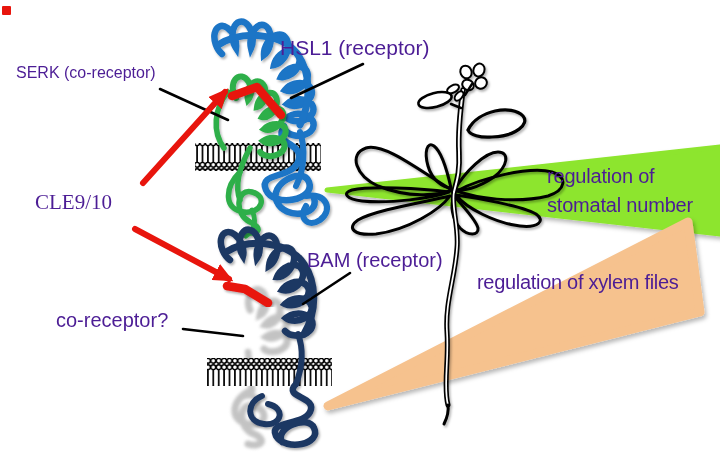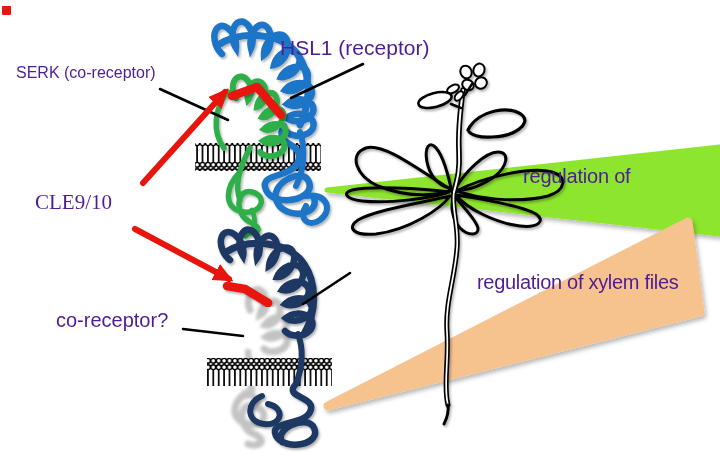--- a/index.html
+++ b/index.html
@@ -5,21 +5,21 @@
   html,body{margin:0;padding:0;background:#fff;}
   #canvas{position:relative;width:720px;height:458px;background:#fff;overflow:hidden;
           font-family:"Liberation Sans",sans-serif;}
   #scene{position:absolute;left:0;top:0;}
   .lbl{position:absolute;color:#4c1d95;white-space:nowrap;line-height:1.18;}
   .lbl-serk{left:16px;top:64px;font-size:16px;}
   .lbl-hsl1{left:280px;top:36px;font-size:21px;}
   .lbl-cle{left:35px;top:187px;font-size:21px;line-height:31px;font-family:Liberation Serif, serif;}
   .lbl-corec{left:56px;top:309px;font-size:20px;}
   .lbl-bam{left:307px;top:249px;font-size:20px;}
-  .lbl-stomatal{left:523px;top:162px;font-size:20px;line-height:29px;letter-spacing:-0.2px;}
+  .lbl-stomatal{left:547px;top:162px;font-size:20px;line-height:29px;letter-spacing:-0.2px;}
   .lbl-xylem{left:477px;top:271px;font-size:20px;letter-spacing:-0.3px;}
 </style>
 </head>
 <body>
 
 <div id="canvas">
 
   <svg id="scene" width="720" height="458" viewBox="0 0 720 458">
     <defs>
       <filter id="shadow" x="-20%" y="-20%" width="140%" height="140%">
@@ -152,20 +152,22 @@
   <div class="lbl lbl-serk">SERK (co-receptor)</div>
 
   <div class="lbl lbl-hsl1">HSL1 (receptor)</div>
 
   <div class="lbl lbl-cle">
     <div>CLE9/10</div>
   </div>
 
   <div class="lbl lbl-corec">co-receptor?</div>
 
+  <div class="lbl lbl-bam">BAM (receptor)</div>
 
   <div class="lbl lbl-stomatal">
     <div>regulation of</div>
+    <div>stomatal number</div>
   </div>
 
   <div class="lbl lbl-xylem">regulation of xylem files</div>
 
 </div>
 
 </body></html>

